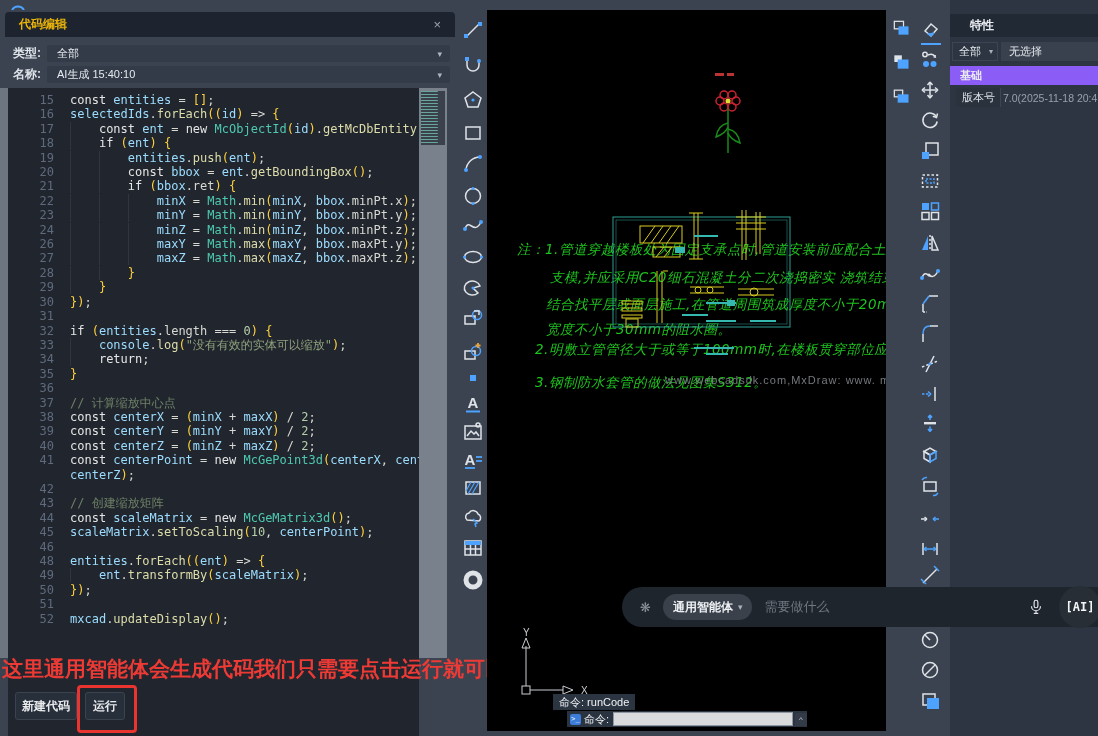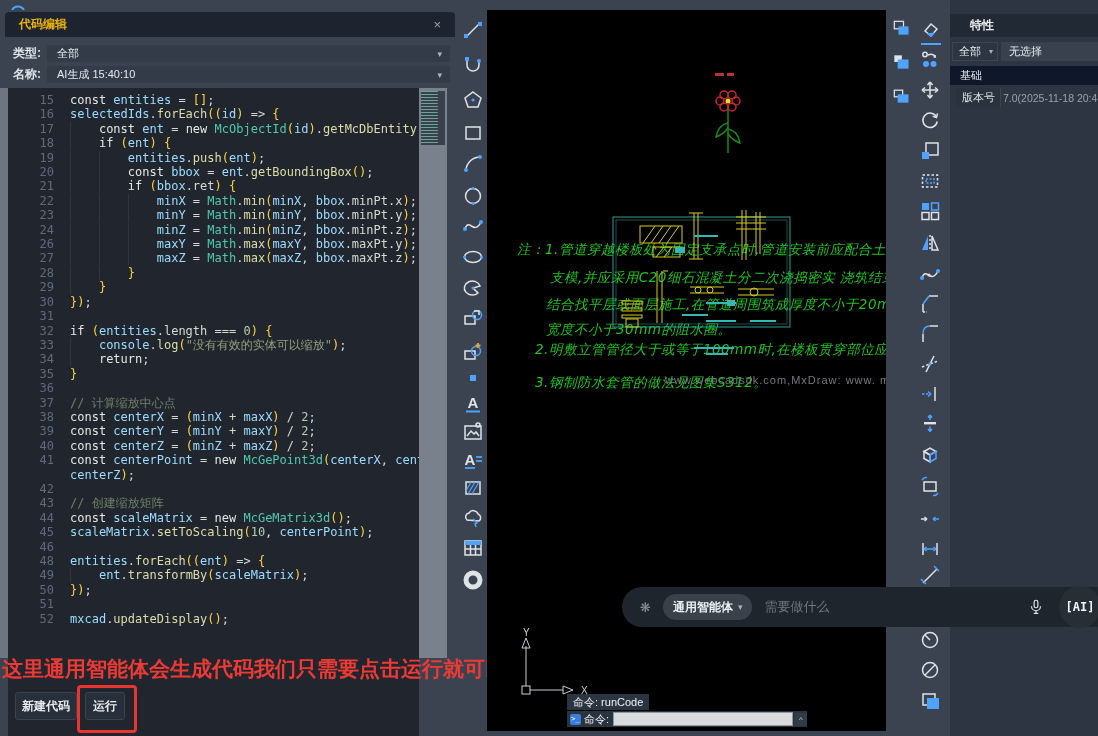--- a/index.html
+++ b/index.html
@@ -41,21 +41,21 @@
   .tb-icon svg{width:100%;height:100%;}
   .eraser-underline{position:absolute;left:921px;top:43px;width:20px;height:2px;background:#4da3ff;}
 
   
   .canvas{position:absolute;left:487px;top:10px;width:399px;height:721px;background:#000;overflow:hidden;}
   .note{position:absolute;color:#1ec41e;font-size:13.5px;font-style:italic;letter-spacing:0.5px;white-space:nowrap;
     font-family:"DejaVu Sans",sans-serif;}
   .n1{left:30px;top:231px;} .n2{left:63px;top:259px;} .n3{left:59px;top:286px;}
   .n4{left:59px;top:311px;} .n5{left:48px;top:331px;} .n6{left:48px;top:364px;}
   .watermark{position:absolute;left:178px;top:364px;color:#75797e;font-size:11px;letter-spacing:1px;white-space:nowrap;}
-  .cmd-history{position:absolute;left:80px;top:684px;height:16px;background:#2b3441;color:#f0f2f4;
+  .cmd-history{position:absolute;left:66px;top:684px;height:16px;background:#2b3441;color:#f0f2f4;
     font-size:11px;display:flex;align-items:center;padding:0 6px;}
   .cmd-bar{position:absolute;left:80px;top:701px;width:240px;height:16px;background:#2a3340;
     display:flex;align-items:center;}
   .cmd-term{width:11px;height:11px;background:#3c7dd9;border-radius:2px;color:#fff;font-size:7px;
     display:flex;align-items:center;justify-content:center;margin-left:3px;font-family:"DejaVu Sans Mono",monospace;}
   .cmd-label{color:#eef1f4;font-size:11px;margin:0 4px 0 3px;}
   .cmd-input{flex:1;height:12px;background:#d9dbdd;border:1px solid #8f98a2;}
   .cmd-caret{width:12px;height:13px;background:#333b48;color:#c7cdd4;font-size:8px;display:flex;
     align-items:center;justify-content:center;margin-left:2px;cursor:pointer;}
 
@@ -74,22 +74,22 @@
 
   
   .props{position:absolute;left:950px;top:0px;width:148px;height:736px;background:#2d3542;}
   .props-title{position:absolute;left:0;top:14px;width:148px;height:23px;background:#212934;color:#e9ecf0;
     font-size:12px;font-weight:bold;display:flex;align-items:center;padding-left:20px;box-sizing:border-box;}
   .props-filter{position:absolute;left:2px;top:42px;width:46px;height:19px;background:#2d3542;border:1px solid #3c4554;
     color:#e6eaef;font-size:11px;display:flex;align-items:center;padding-left:6px;box-sizing:border-box;cursor:pointer;}
   .props-filter .chev{position:absolute;right:4px;font-size:8px;color:#a8b0ba;}
   .props-sel{position:absolute;left:51px;top:42px;width:97px;height:19px;background:#39414e;color:#e6eaef;
     font-size:11px;display:flex;align-items:center;padding-left:8px;box-sizing:border-box;}
-  .props-section{position:absolute;left:0;top:66px;width:148px;height:19px;background:#0f172a;color:#e9ecf0;
-    font-size:11px;font-weight:normal;display:flex;align-items:center;padding-left:10px;box-sizing:border-box;}
+  .props-section{position:absolute;left:0;top:66px;width:148px;height:19px;background:#8b5cf6;color:#e9ecf0;
+    font-size:11px;font-weight:bold;display:flex;align-items:center;padding-left:10px;box-sizing:border-box;}
   .props-row-label{position:absolute;left:6px;top:88px;width:45px;height:19px;background:#2a323e;color:#dfe4ea;
     font-size:11px;display:flex;align-items:center;padding-left:6px;box-sizing:border-box;border-right:1px solid #3c4554;}
   .props-row-value{position:absolute;left:53px;top:88px;width:95px;height:19px;color:#98a0ab;font-size:10.5px;
     display:flex;align-items:center;white-space:nowrap;overflow:hidden;}
   .partial-icon{position:absolute;left:10px;top:0px;}
 </style>
 </head>
 <body>
 
 <div class="app">

